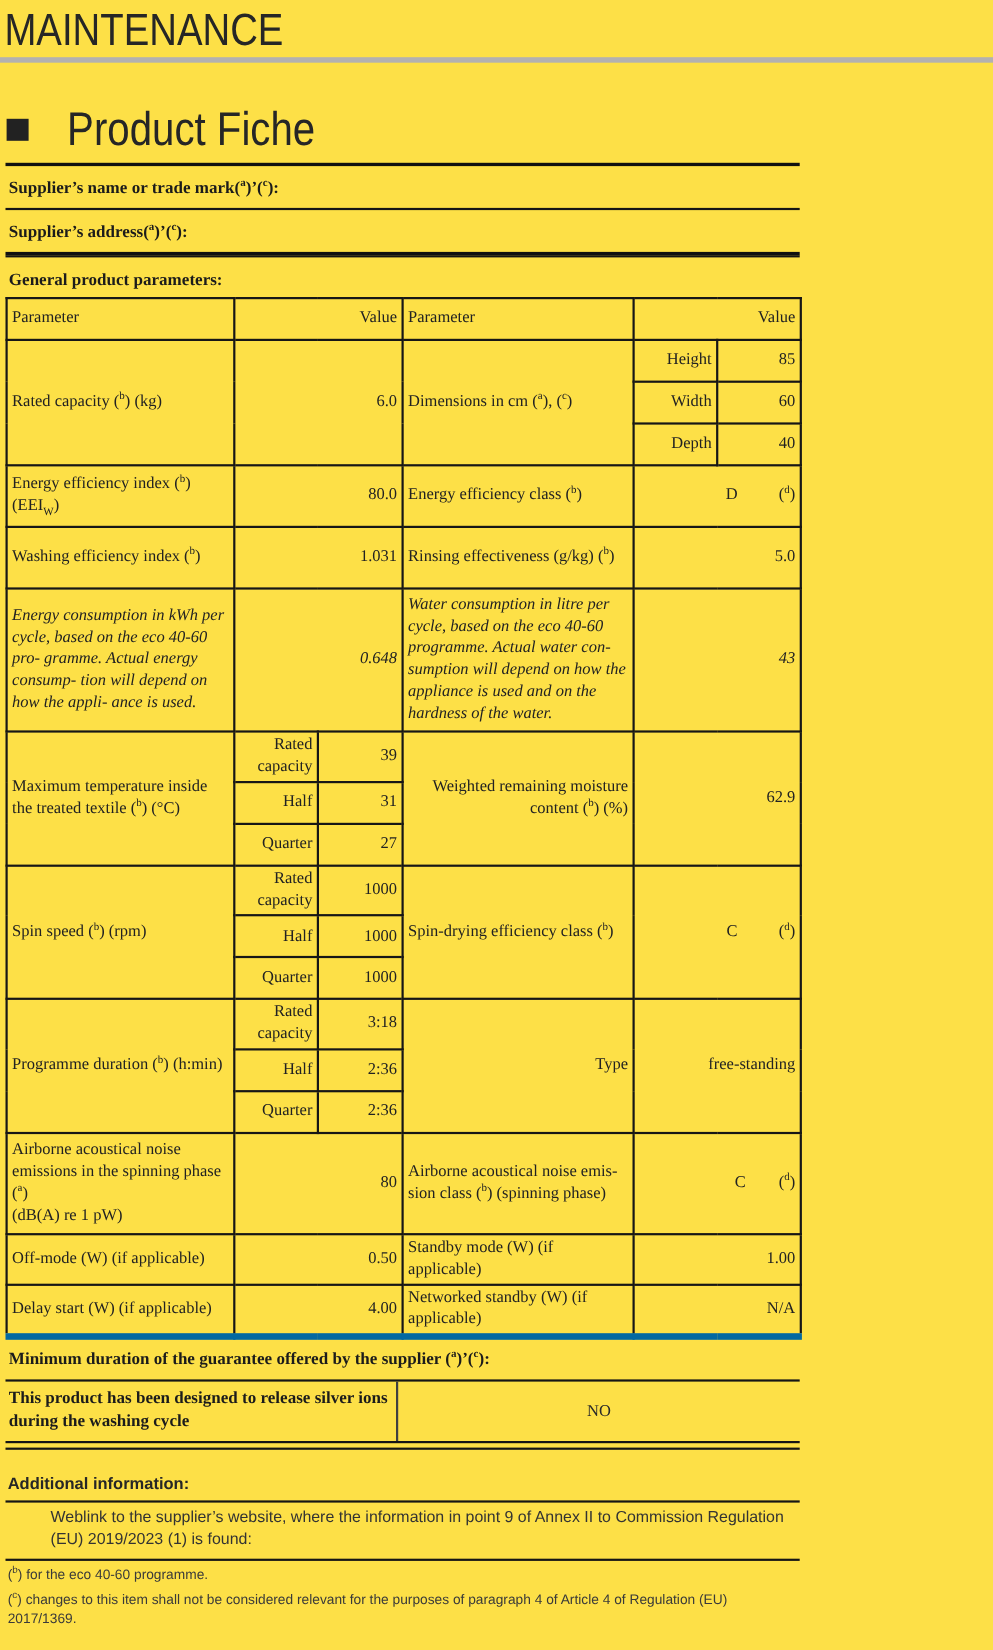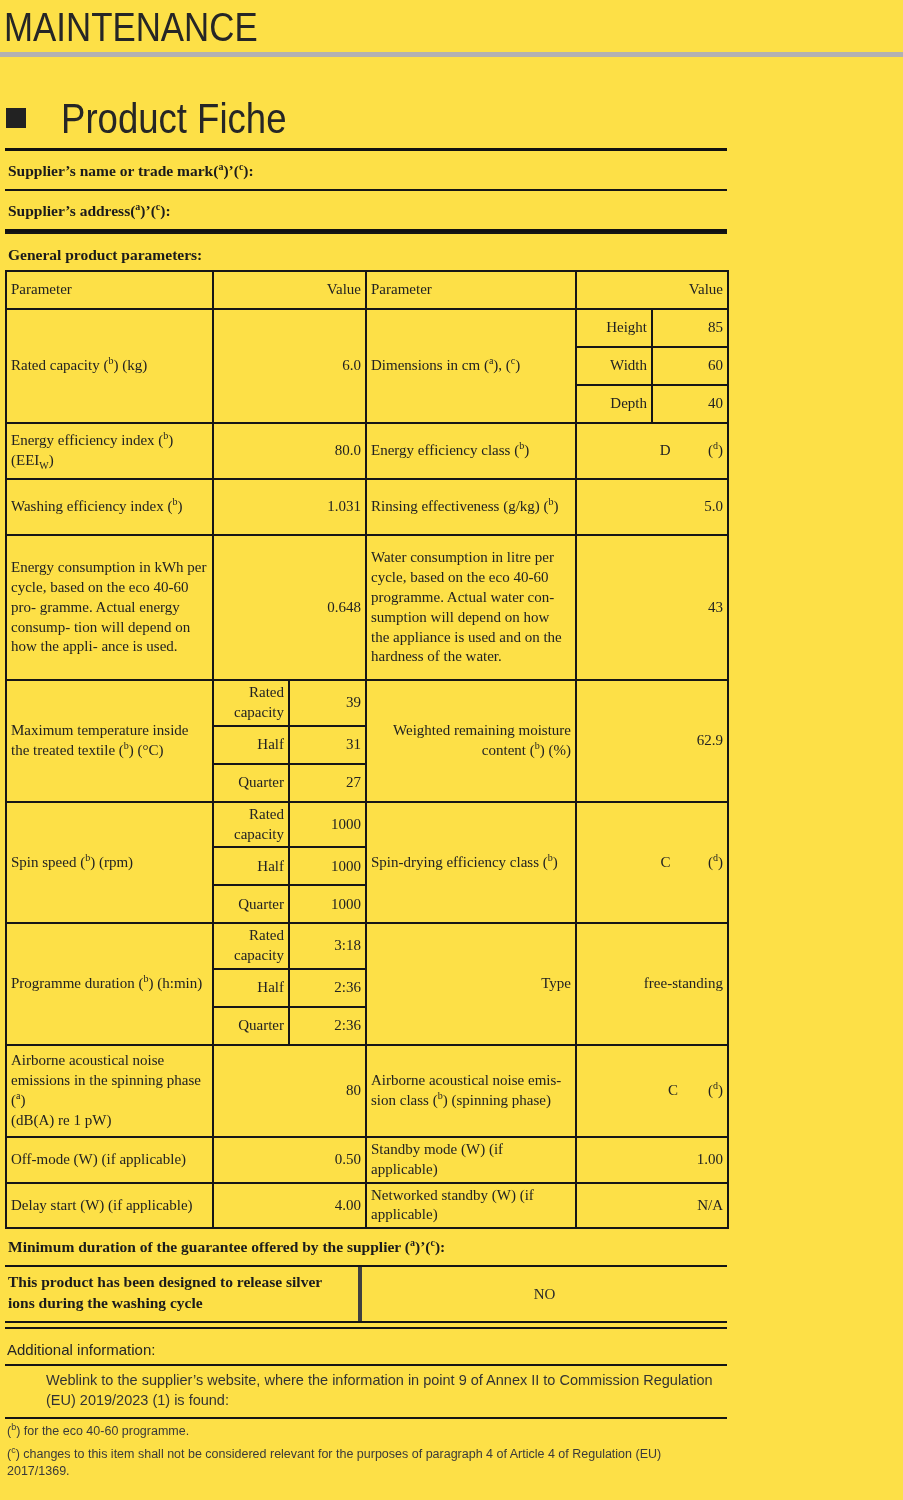--- a/index.html
+++ b/index.html
@@ -21,31 +21,31 @@
   sup{font-size:10px;line-height:0;vertical-align:super;}
   sub{font-size:10px;line-height:0;vertical-align:sub;}
   table.fiche{border-collapse:collapse;table-layout:fixed;width:722px;font-size:15px;color:#222;}
   table.fiche td{border:2px solid #161616;vertical-align:middle;padding:2px 4px;line-height:1.32;
       overflow:hidden;}
   td.lbl{text-align:left;padding-left:4px;}
   td.ctr{text-align:right;}
   tr.h-head{height:38px;}
   tr.h-sub{height:38px;}
   tr.h-std{height:56px;}
-  tr.h-big{height:145px;}
+  tr.h-big{height:130px;font-style:italic;}
   tr.h-noise{height:92px;}
   td.boxed{border-width:3px;}
   .guarantee{font-weight:bold;font-size:15.5px;padding:9px 0 9px 3px;color:#1b1b1b;}
   .silver{display:flex;border-top:2px solid #151515;width:722px;}
-  .silver-left{width:357px;border-right:4px solid #404040;font-weight:bold;font-size:15.5px;
+  .silver-left{width:357px;border-right:2px solid #404040;font-weight:bold;font-size:15.5px;
       padding:5px 6px 7px 3px;line-height:1.35;color:#1b1b1b;box-sizing:border-box;}
   .silver-right{flex:1;display:flex;align-items:center;justify-content:center;font-size:15px;color:#2a2a2a;}
   .dblrule{height:4px;border-top:2px solid #151515;border-bottom:2px solid #151515;}
   .sans{font-family:"Liberation Sans","DejaVu Sans",sans-serif;}
-  .addl{font-weight:normal;font-size:15px;padding:12px 0 6px 2px;color:#262626;}
+  .addl{font-weight:bold;font-size:15px;padding:23px 0 6px 2px;color:#262626;}
   .weblink{font-size:14.5px;line-height:1.35;padding:5px 0 7px 2px;color:#333;margin-left:39px;}
   .footnotes{font-size:12.5px;line-height:1.4;padding:4px 0 5px 2px;color:#3a3a3a;}
   .footnotes .fn{margin:0 0 5px 0;}
   .footnotes sup{font-size:9px;}
 </style>
 </head>
 <body>
 
 <div class="page">
 
@@ -63,21 +63,21 @@
     <div class="fieldline">Supplier’s name or trade mark(<sup>a</sup>)’(<sup>c</sup>):</div>
     <div class="rule2"></div>
 
     <div class="fieldline">Supplier’s address(<sup>a</sup>)’(<sup>c</sup>):</div>
     <div class="rule3"></div>
 
     <div class="rule2"></div>
 
     <div class="fieldline gpp">General product parameters:</div>
 
-    <table class="fiche" style="border-bottom:2px solid #0369a1;">
+    <table class="fiche" style="border-bottom:6px solid #0369a1;">
       <colgroup>
         <col style="width:207px">
           <col style="width:76px">
           <col style="width:77px">
         <col style="width:210px">
           <col style="width:76px">
           <col style="width:76px">
       </colgroup>
       <tbody>
           <tr class="h-head">

